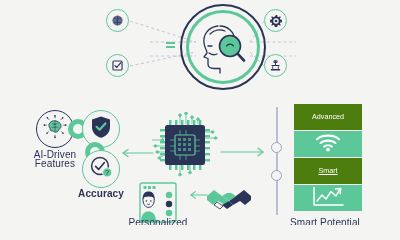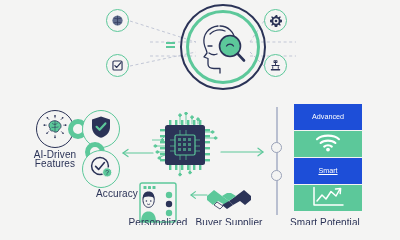--- a/index.html
+++ b/index.html
@@ -48,21 +48,21 @@
     position:absolute; border-radius:50%; background:#f4f4f3;
     border:5px solid #5cc89a;
   }
   .knob-a{ left:68px; top:119px; width:20px; height:20px; }
   .knob-b{ left:85px; top:142px; width:20px; height:20px; }
   .lbl{
     position:absolute; text-align:center; color:#2b3357;
     font-size:10px; line-height:9.4px; letter-spacing:.1px;
   }
   .lbl-ai{ left:26px; top:150px; width:58px; }
-  .lbl-acc{ left:88px; top:189px; width:58px; }
+  .lbl-acc{ left:72px; top:189px; width:58px;font-weight:bold; }
 
   
   .chip-wrap{ position:absolute; left:152px; top:112px; width:66px; height:66px; }
   .chip-arrow{ position:absolute; left:120px; top:148px; width:34px; height:10px; }
   .chip-arrow-r{ position:absolute; left:220px; top:146px; width:46px; height:12px; }
 
   
   .person{ position:absolute; left:139px; top:182px; width:38px; height:41px; }
   .hands{ position:absolute; left:205px; top:186px; width:48px; height:28px; }
   .sm-arrow2{ position:absolute; left:188px; top:190px; width:20px; height:10px; }
@@ -75,21 +75,21 @@
   .tl-dot{
     position:absolute; left:271px; width:11px; height:11px;
     border-radius:50%; border:1.6px solid #9aa2b8; background:#f4f4f3;
   }
   .tl-dot-1{ top:142px; }
   .tl-dot-2{ top:170px; }
 
   
   .card{ position:absolute; left:294px; width:68px; }
   .card-navy{
-    background:#1d4ed8; color:#ffffff;
+    background:#4d7c0f; color:#ffffff;
     display:flex; align-items:center; justify-content:center; text-align:center;
     font-size:7.2px; line-height:9.2px; padding:2px;
   }
   .card-green{
     background:#5cc89a;
     display:flex; align-items:center; justify-content:center;
   }
   .card-1{ top:104px; height:26px; }
   .card-2{ top:131px; height:26px; }
   .card-3{ top:158px; height:26px;text-decoration:underline; }
@@ -375,21 +375,20 @@
 
   <svg class="hands" viewBox="0 0 48 28">
     <path d="M2 10 L9 4 L17 10 L24 15 L20 19 L13 15 L8 19 L2 14 Z" fill="#5cc89a"></path>
     <path d="M46 10 L39 4 L31 10 L24 15 L28 19 L35 15 L40 19 L46 14 Z" fill="#2b3357"></path>
     <path d="M17 10 L24 15 L31 10 L26 7 L22 7 Z" fill="#5cc89a"></path>
     <path d="M24 15 L28 19 L22 23 L17 19 Z" fill="#2b3357"></path>
     <path d="M12 16 L18 20 L15 23 L9 19 Z" fill="#f4f4f3" stroke="#2b3357" stroke-width=".8"></path>
   </svg>
 
   <div class="lbl lbl-person">Personalized</div>
-  <div class="lbl lbl-hands">Buyer Supplier</div>
 
   <div class="tl-line"></div>
   <div class="tl-dot tl-dot-1"></div>
   <div class="tl-dot tl-dot-2"></div>
 
   <div class="card card-1 card-navy">
     <div>
       <div>Advanced</div>
     </div>
   </div>

